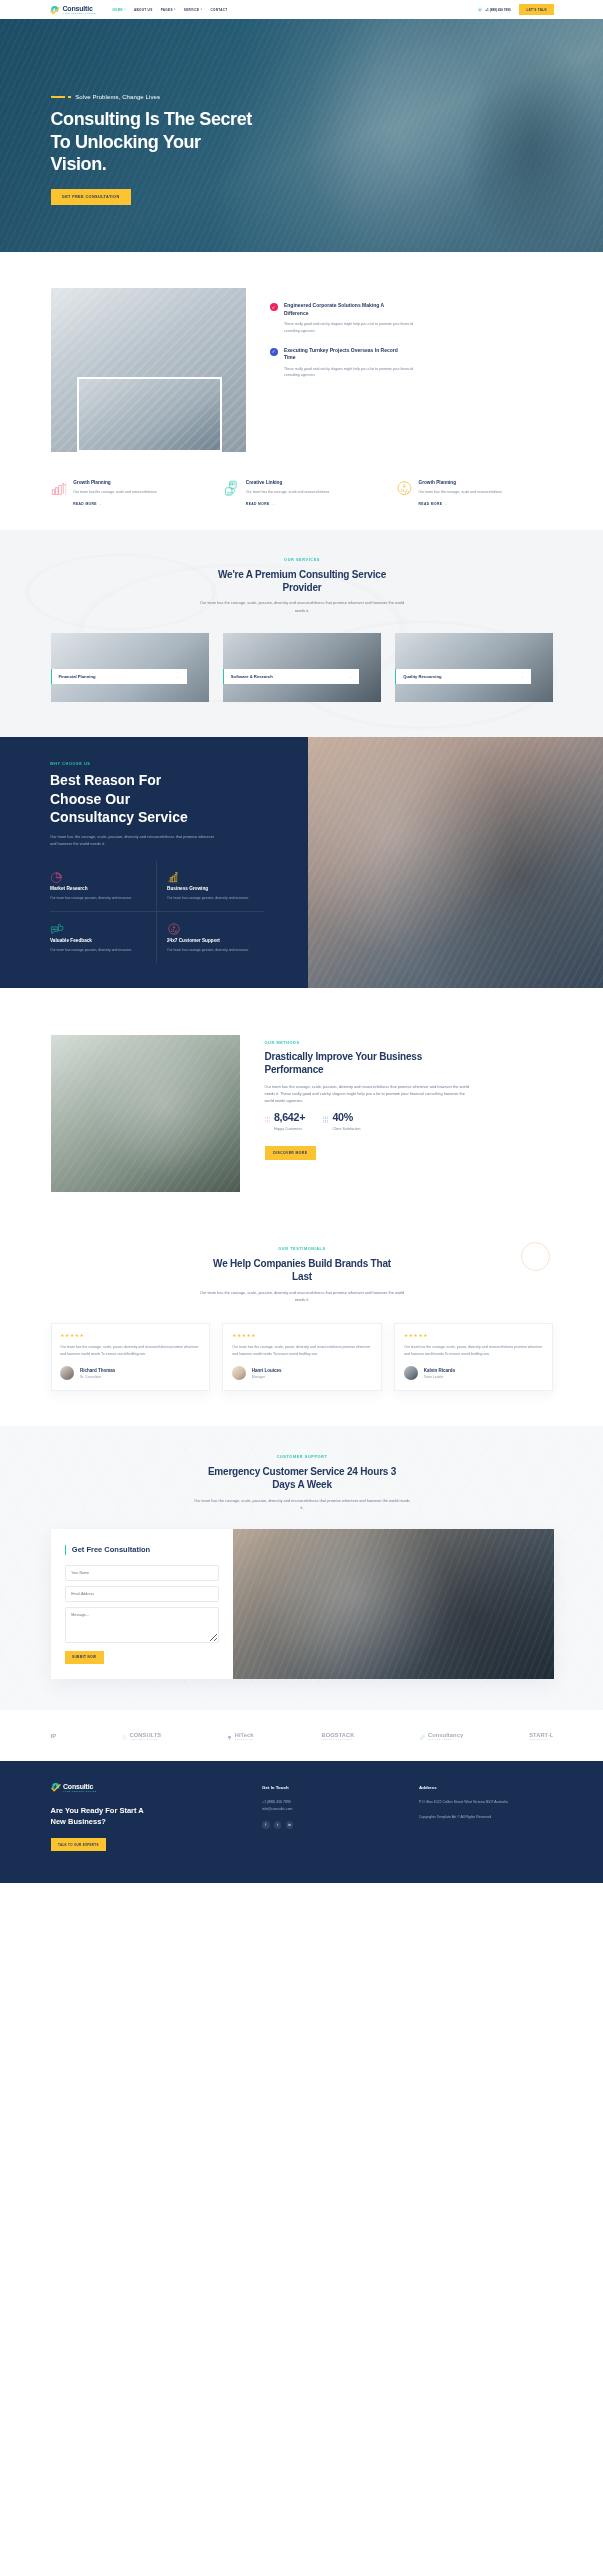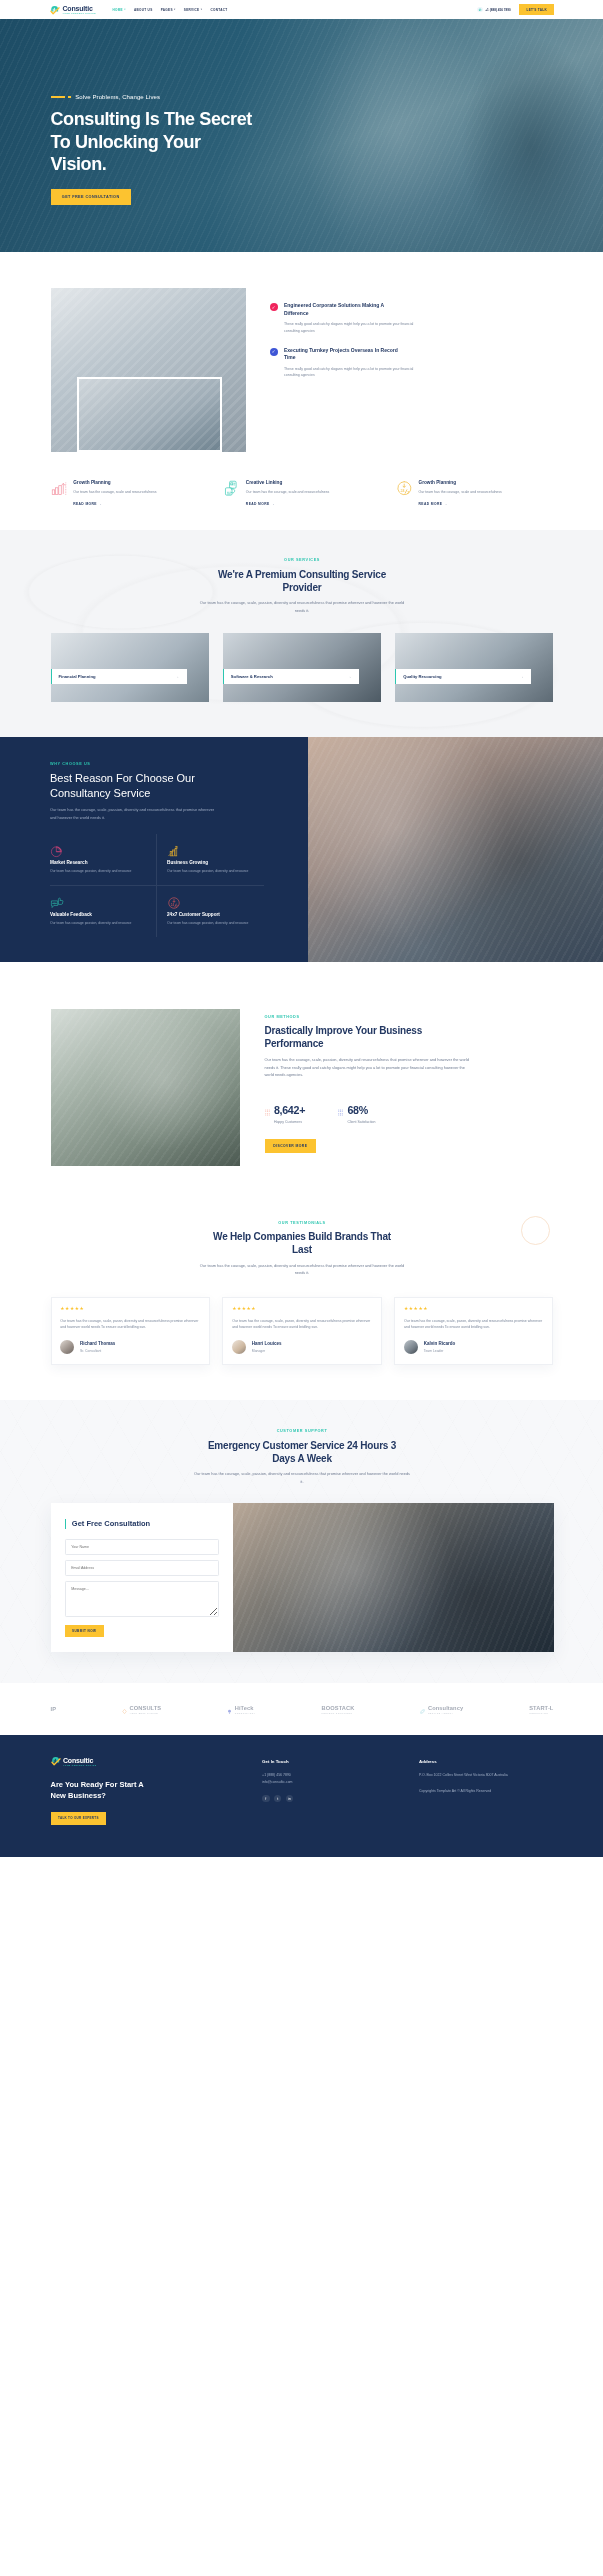--- a/index.html
+++ b/index.html
@@ -112,21 +112,21 @@
   .svc-img.b { background:linear-gradient(140deg,#cfd6dc,#8d99a3 55%,#4d5a64);}
   .svc-img.c { background:linear-gradient(140deg,#d7dde2,#9aa7b1 55%,#5d6a74);}
   .svc-tag { position:absolute; left:0; bottom:17.6px; background:#fff; height:15px; width:86%; display:flex; align-items:center; padding-left:7px; border-left:1.3px solid #2cc6b0;}
   .svc-tag span.n { font-size:4.2px; font-weight:600; color:#233862;}
   .svc-tag span.ar { margin-left:auto; margin-right:7.5px; font-size:4.4px; color:#9aa3b2;}
 
   
   .why { background:#192e53; display:flex; min-height:135px;}
   .why-left { width:308px; padding:25px 0 25px 50px;}
   .why-left .sec-label { color:#2cc6b0;}
-  .why-left h2 { color:#fff; font-size:11px; font-weight:400; line-height:1.32; margin:5.7px 0 5.7px; max-width:160px;}
+  .why-left h2 { color:#fff; font-size:14px; font-weight:700; line-height:1.32; margin:5.7px 0 5.7px; max-width:160px;}
   .why-left p.lead { color:#9fadc4; font-size:3.9px; line-height:1.9; max-width:170px;}
   .why-grid { display:flex; flex-wrap:wrap; margin-top:12.6px; max-width:214px;}
   .why-item { width:50%; padding:10px 10px 10px 0; position:relative;}
   .why-item:nth-child(1),.why-item:nth-child(2){ border-bottom:0.6px solid rgba(255,255,255,.09);}
   .why-item:nth-child(odd){ border-right:0.6px solid rgba(255,255,255,.09);}
   .why-item:nth-child(even){ padding-left:10px;}
   .why-ico { width:14px;height:14px; margin-bottom:7px;}
   .why-item h4 { color:#fff; font-size:4.7px; font-weight:600;}
   .why-item p { color:#97a5bc; font-size:3.4px; line-height:1.85; margin-top:3.8px;}
   .why-right { flex:1; background:linear-gradient(150deg,#c8b0a0 0%,#9e8d86 35%,#5e6b77 70%,#39485a 100%); position:relative; overflow:hidden;}
@@ -138,21 +138,21 @@
   
   .methods { padding:47px 0 36px;}
   .m-grid { display:flex; gap:25px; align-items:flex-start;}
   .m-img { width:189px; height:157px; flex:none; background:linear-gradient(150deg,#d6ddd8 0%,#a8b5ab 35%,#7c8b80 70%,#4c5a52 100%); position:relative; overflow:hidden;}
   .m-img::after{content:"";position:absolute;inset:0;background:
     radial-gradient(circle at 60% 45%, rgba(255,255,255,.22), transparent 50%),
     repeating-linear-gradient(125deg, rgba(255,255,255,.05) 0 1.9px, transparent 1.9px 7px);}
   .m-body { flex:1; padding-top:6.3px;}
   .m-body h2 { margin:5px 0 6.3px; max-width:189px;}
   .m-body .sec-sub { max-width:208px;}
-  .stats { display:flex; gap:33px; margin-top:26px;}
+  .stats { display:flex; gap:18px; margin-top:7px;}
   .stat-top { display:flex; align-items:center; gap:4.4px;}
   .dotgrid { width:5px;height:7px; flex:none;}
   .stat-num { font-size:10.7px; font-weight:800; color:#233862; letter-spacing:-0.3px;}
   .stat-lbl { font-size:3.5px; color:#7a869a; margin-top:3.8px; margin-left:9.4px;}
   .m-btn { margin-top:15px; background:#fcc330; border:none; color:#233862; font-size:3.4px; font-weight:700; letter-spacing:0.4px; padding:5px 8.8px; cursor:pointer;}
 
   
   .testi { padding:19px 0 35px; position:relative;}
   .testi-head { text-align:center;}
   .testi-head h2 { margin:5.7px auto 5.7px; max-width:189px;}
@@ -510,21 +510,21 @@
                       <circle cx="10" cy="6" r="1"></circle>
                     <circle cx="2" cy="10" r="1"></circle>
                       <circle cx="6" cy="10" r="1"></circle>
                       <circle cx="10" cy="10" r="1"></circle>
                     <circle cx="2" cy="14" r="1"></circle>
                       <circle cx="6" cy="14" r="1"></circle>
                       <circle cx="10" cy="14" r="1"></circle>
                   </g>
                 </svg>
               </span>
-              <span class="stat-num">68%</span>
+              <span class="stat-num">40%</span>
             </div>
             <div class="stat-lbl">Client Satisfaction</div>
           </div>
         </div>
 
         <button class="m-btn">DISCOVER MORE</button>
       </div>
     </div>
   </div>
 </section>

